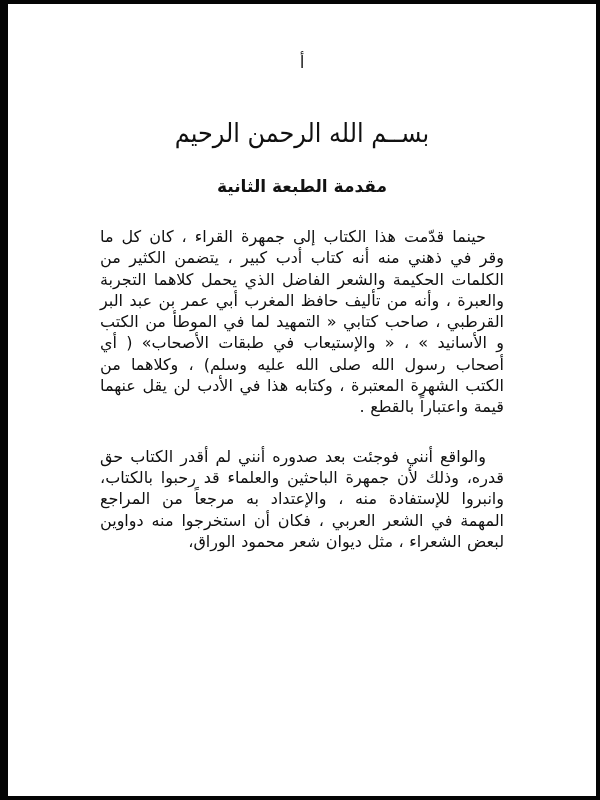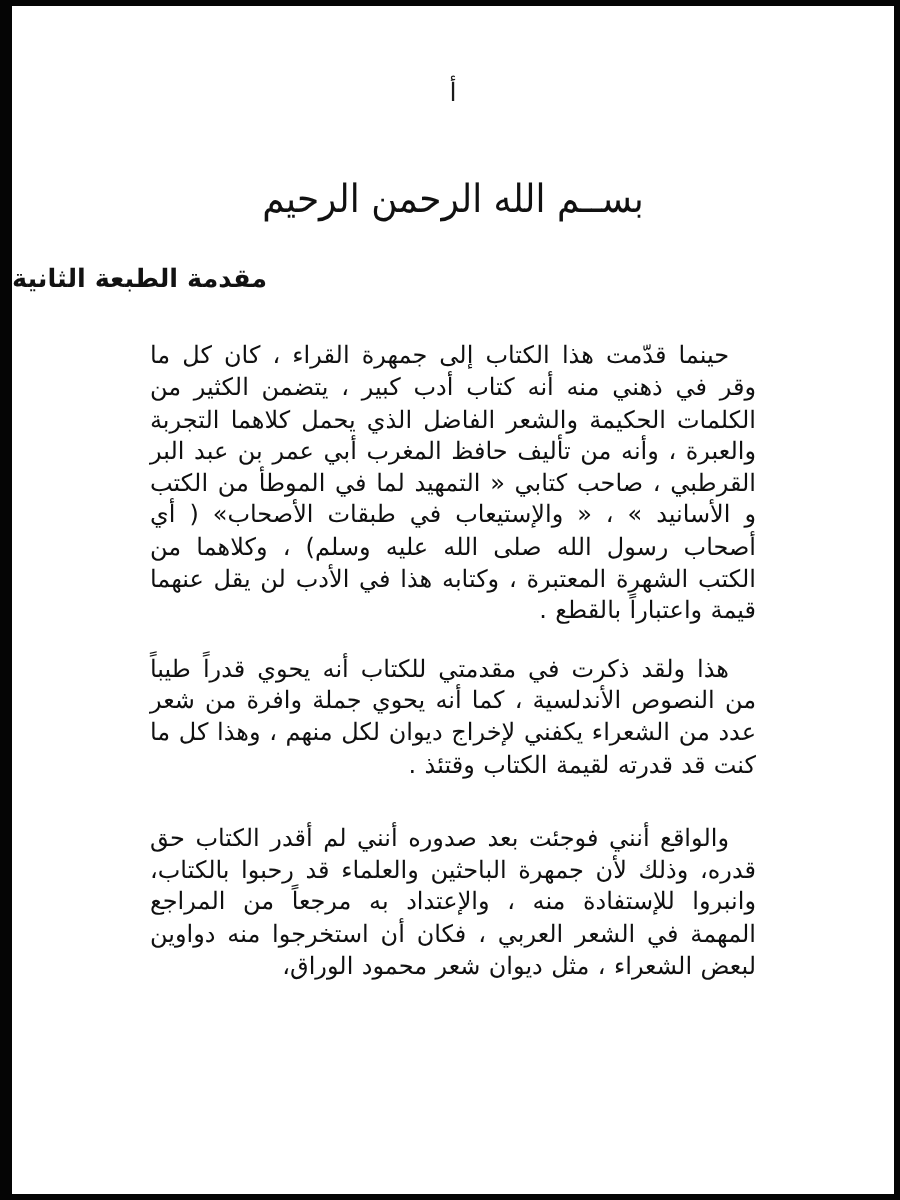--- a/index.html
+++ b/index.html
@@ -72,21 +72,21 @@
     letter-spacing: -1px;
     transform: scaleX(0.92);
   }
 
   
   .section-title {
     position: absolute;
     top: 172px;
     left: 0;
     right: 0;
-    text-align: left;
+    text-align: center;
     font-family: "DejaVu Sans", sans-serif;
     font-size: 17px;
     font-weight: bold;
     color: #121212;
     line-height: 1.2;
   }
 
   
   .body-block {
     position: absolute;
@@ -121,19 +121,18 @@
     <div class="page-inner">
 
       <div class="folio">أ</div>
 
       <div class="basmala">بســم الله الرحمن الرحيم</div>
 
       <div class="section-title">مقدمة الطبعة الثانية</div>
 
       <div class="body-block">
         <p class="para">حينما قدّمت هذا الكتاب إلى جمهرة القراء ، كان كل ما وقر في ذهني منه أنه كتاب أدب كبير ، يتضمن الكثير من الكلمات الحكيمة والشعر الفاضل الذي يحمل كلاهما التجربة والعبرة ، وأنه من تأليف حافظ المغرب أبي عمر بن عبد البر القرطبي ، صاحب كتابي « التمهيد لما في الموطأ من الكتب و الأسانيد » ، « والإستيعاب في طبقات الأصحاب» ( أي أصحاب رسول الله صلى الله عليه وسلم) ، وكلاهما من الكتب الشهرة المعتبرة ، وكتابه هذا في الأدب لن يقل عنهما قيمة واعتباراً بالقطع .</p>
-        <p class="para">هذا ولقد ذكرت في مقدمتي للكتاب أنه يحوي قدراً طيباً من النصوص الأندلسية ، كما أنه يحوي جملة وافرة من شعر عدد من الشعراء يكفني لإخراج ديوان لكل منهم ، وهذا كل ما كنت قد قدرته لقيمة الكتاب وقتئذ .</p>
         <p class="para">والواقع أنني فوجئت بعد صدوره أنني لم أقدر الكتاب حق قدره، وذلك لأن جمهرة الباحثين والعلماء قد رحبوا بالكتاب، وانبروا للإستفادة منه ، والإعتداد به مرجعاً من المراجع المهمة في الشعر العربي ، فكان أن استخرجوا منه دواوين لبعض الشعراء ، مثل ديوان شعر محمود الوراق،</p>
       </div>
 
     </div>
   </div>
 </div>
 
 </body></html>

